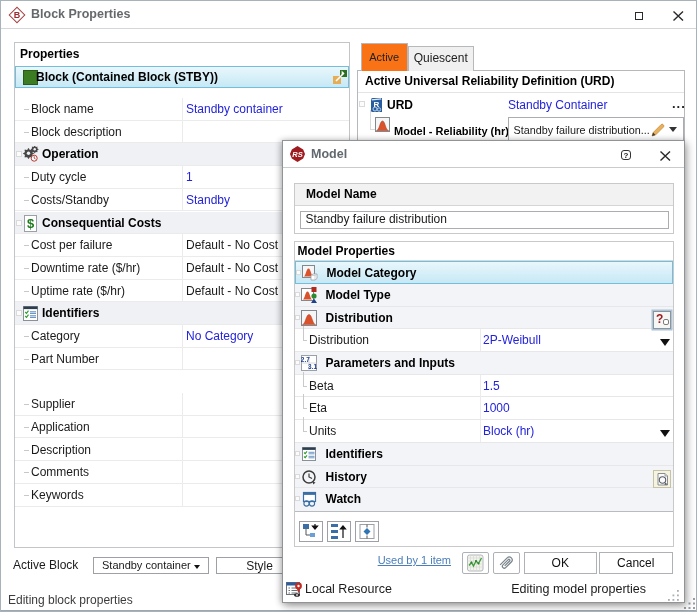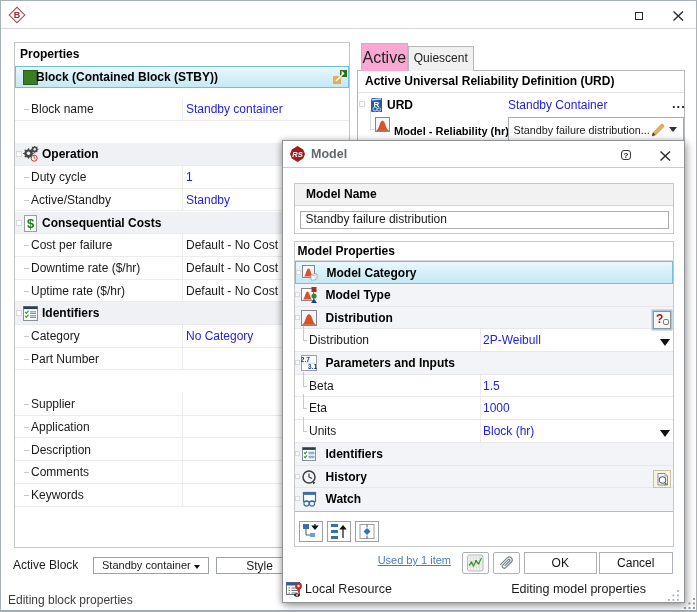--- a/index.html
+++ b/index.html
@@ -22,21 +22,21 @@
 #hilite .txt { position:absolute; left:20px; top:0; height:20px; line-height:20px; font-weight:bold; font-size:12px; color:#000; }
 .lrow { left:0; width:333.5px; height:22.7px; border-bottom:1px solid #ebebeb;margin-top:10px; }
 .lrow .lab { position:absolute; left:16px; top:0; height:22px; line-height:22px; font-size:12px; color:#1a1a1a; }
 .lrow .val { position:absolute; left:167px; top:0; width:166.5px; height:22px; line-height:22px; font-size:12px; border-left:1px solid #ebebeb; padding-left:3px; color:#1a1a1a; }
 .lhdr { background:#f0f1f4; }
 .lhdr .hlab { position:absolute; left:27px; top:0; height:26px; line-height:22px; font-size:12px; font-weight:bold; color:#000; }
 .lhdr .hicon { position:absolute; left:7px; top:3px; width:17px; height:17px; }
 .treedash { position:absolute; left:9px; top:11px; width:5px; height:1px; background:#c8c8c8; }
 .expmark { position:absolute; left:1px; top:8px; width:6px; height:6px; border:1px solid #dadada; background:#fcfcfc; }
 
-#tabActive { left:359.5px; top:41.5px; width:47.5px; height:28px; background:#f9a8d4; border:1px solid #b5b9bc; border-bottom:none; text-align:center; line-height:27px; font-size:16px; color:#222; z-index:3; }
+#tabActive { left:359.5px; top:41.5px; width:47.5px; height:28px; background:#f97316; border:1px solid #b5b9bc; border-bottom:none; text-align:center; line-height:27px; font-size:11px; color:#222; z-index:3; }
 #tabQ { left:407px; top:45px; width:65.5px; height:24.5px; background:#f0f0f0; border:1px solid #b5b9bc; border-bottom:none; text-align:center; line-height:23px; font-size:12px; color:#222; z-index:2; }
 #rpane { left:356px; top:68.5px; width:327.5px; height:478px; background:#fff; border:1px solid #b5b9bc; z-index:1; }
 #rpane .hdr { position:absolute; left:7px; top:0; height:21px; line-height:21px; font-size:12px; font-weight:bold; color:#000; }
 #urdrow { position:absolute; left:0; top:21px; width:325.5px; height:24px; border-top:1px solid #e4e4e4; }
 #urdrow .t { position:absolute; left:29px; top:0; height:24px; line-height:24px; font-weight:bold; font-size:12px; }
 #urdrow .v { position:absolute; left:150px; top:0; height:24px; line-height:24px; font-size:12px; }
 #urdrow .dots { position:absolute; left:310px; top:0; height:24px; line-height:21px; font-weight:bold; font-size:13px; letter-spacing:1px; color:#222; }
 #modrow { position:absolute; left:0; top:45px; width:325.5px; height:29px; }
 #modrow .t { position:absolute; left:36px; top:3px; height:24px; line-height:24px; font-weight:bold; font-size:11px; }
 #mcombo { position:absolute; left:149.5px; top:1px; width:176px; height:28px; border:1px solid #a9acb0; background:#fff; }
@@ -83,20 +83,21 @@
 #dstatus .lt { position:absolute; left:22px; top:4px; font-size:12.5px; color:#1a1a1a; }
 #dstatus .rt { position:absolute; left:180px; width:183px; top:4px; font-size:12.5px; color:#1a1a1a; text-align:right; }
 </style>
 </head>
 <body>
 <div id="win">
 
   <div class="abs" id="tbar"></div>
   <div class="abs" id="tdiamond"></div>
   <div class="abs" id="tB">B</div>
+  <div class="abs" id="ttext">Block Properties</div>
   <div class="abs" style="left:633.5px;top:11px;width:8px;height:8px;border:1.3px solid #2a2a2a;"></div>
   <svg class="abs" style="left:672px;top:10px;" width="11" height="10" viewBox="0 0 11 10">
       <path d="M0.5,0.5 L10,9.5 M10,0.5 L0.5,9.5" stroke="#2a2a2a" stroke-width="1.4"></path>
     </svg>
 
   <div class="abs" id="lpanel">
     <div class="abs ptitle">Properties</div>
     <div class="abs" id="hilite">
       <div class="gsq"></div>
       <div class="txt">Block (Contained Block (STBY))</div>
@@ -105,20 +106,25 @@
           <rect x="0" y="6" width="8" height="8" fill="#e5ad55"></rect>
           <path d="M3,11 L11,3" stroke="#fff" stroke-width="1.6"></path>
           <path d="M11,3 l-3.4,0 l3.4,3.4 z" fill="#fff" transform="rotate(45 11 3)"></path>
         </svg>
     </div>
 
     <div class="abs lrow" style="top:45px;">
         <div class="treedash"></div>
         <div class="lab">Block name</div>
         <div class="val blue">Standby container</div>
+      </div>
+    <div class="abs lrow" style="top:67.7px;">
+        <div class="treedash"></div>
+        <div class="lab">Block description</div>
+        <div class="val"></div>
       </div>
     <div class="abs lrow lhdr" style="top:90.4px;">
         <div class="expmark"></div>
         <div class="hicon">
           <svg width="17" height="17" viewBox="0 0 17 17">
             <g fill="#474747">
               <path d="M6,2.2 l1,0 l0.3,1.2 a3.8,3.8 0 0 1 1.5,0.6 l1.1-0.6 l0.7,0.7 l-0.6,1.1 a3.8,3.8 0 0 1 0.6,1.5 l1.2,0.3 l0,1 l-1.2,0.3 a3.8,3.8 0 0 1 -0.6,1.5 l0.6,1.1 l-0.7,0.7 l-1.1-0.6 a3.8,3.8 0 0 1 -1.5,0.6 l-0.3,1.2 l-1,0 l-0.3-1.2 a3.8,3.8 0 0 1 -1.5-0.6 l-1.1,0.6 l-0.7-0.7 l0.6-1.1 a3.8,3.8 0 0 1 -0.6-1.5 l-1.2-0.3 l0-1 l1.2-0.3 a3.8,3.8 0 0 1 0.6-1.5 l-0.6-1.1 l0.7-0.7 l1.1,0.6 a3.8,3.8 0 0 1 1.5-0.6 Z"></path>
             </g>
             <circle cx="6.5" cy="7.2" r="1.7" fill="#f0f1f4"></circle>
             <g fill="#474747" transform="translate(8,-2) scale(0.72)">
@@ -131,21 +137,21 @@
         </div>
         <div class="hlab">Operation</div>
       </div>
     <div class="abs lrow" style="top:113.1px;">
         <div class="treedash"></div>
         <div class="lab">Duty cycle</div>
         <div class="val blue">1</div>
       </div>
     <div class="abs lrow" style="top:135.8px;">
         <div class="treedash"></div>
-        <div class="lab">Active/Standby</div>
+        <div class="lab">Costs/Standby</div>
         <div class="val blue">Standby</div>
       </div>
     <div class="abs lrow lhdr" style="top:158.5px;">
         <div class="expmark"></div>
         <div class="hicon">
           <svg width="17" height="17" viewBox="0 0 17 17">
             <rect x="2.5" y="0.5" width="12" height="16" fill="#fff" stroke="#9aa0a5" stroke-width="1"></rect>
             <text x="8.5" y="13" font-family="Liberation Sans" font-size="13" font-weight="bold" fill="#1d7a1d" text-anchor="middle">$</text>
           </svg>
         </div>

